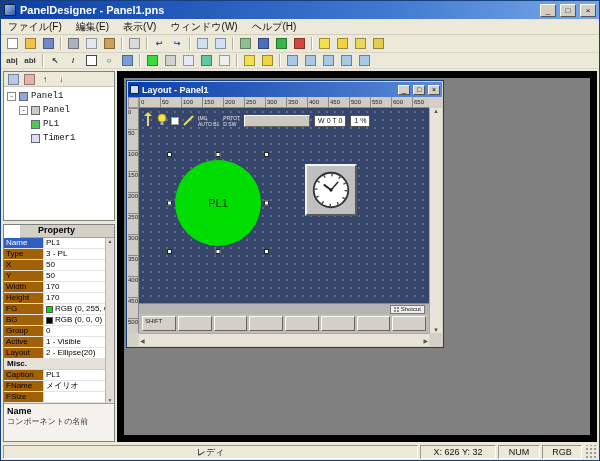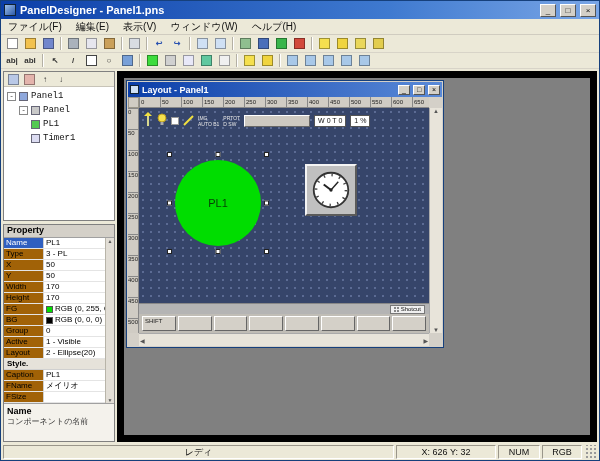--- a/index.html
+++ b/index.html
@@ -33,21 +33,21 @@
   .exp-tb { height:15px; background:#ece9d8; border-bottom:1px solid #c8c4b8; display:flex; align-items:center; padding:0 1px; }
   .exp-tb .tb-btn { width:16px; height:13px; }
   .tree { flex:1; overflow:hidden; padding-top:2px; }
   .tree-row { height:14px; display:flex; align-items:center; gap:3px; }
   .expander { width:9px; height:9px; flex:0 0 9px; border:1px solid #888; background:#fff;
     font-size:8px; line-height:6px; text-align:center; color:#333; }
   .tree-ic { width:9px; height:9px; flex:0 0 9px; border:1px solid #667; }
   .tree-label { font-size:9px; color:#111; white-space:nowrap;font-family:Liberation Mono, monospace; }
 
   .props { flex:1; background:#fff; border:1px solid #808080; display:flex; flex-direction:column; position:relative; }
-  .props-header { height:13px; background:#d4d0c8; border-bottom:1px solid #a0a0a0; font-size:9px; font-weight:bold; padding:0 3px; }
+  .props-header { height:13px; background:#d4d0c8; border-bottom:1px solid #a0a0a0; font-size:9px; font-weight:bold; padding:0 18px;margin-left:16px; }
   .props-grid { flex:1; overflow:hidden; margin-right:9px; }
   .prop-row { display:flex; height:11px; border-bottom:1px solid #e4e4e4; align-items:stretch; }
   .prop-name { width:40px; flex:0 0 40px; background:#a16207; border-right:1px solid #d0d0d0; font-size:8px; padding:0 2px; line-height:10px; white-space:nowrap; overflow:hidden; }
   .prop-name.sel { background:#2f5fc0; color:#fff; }
   .prop-value { flex:1; font-size:8px; line-height:10px; padding:0 2px; display:flex; align-items:center; gap:2px; white-space:nowrap; overflow:hidden; }
   .swatch { width:7px; height:7px; flex:0 0 7px; border:1px solid #555; }
   .prop-section { height:11px; background:#e6e2da; border-bottom:1px solid #d0d0d0; font-size:8px; font-weight:bold; padding:0 3px; line-height:10px; }
   .props-scroll { position:absolute; right:0; top:13px; bottom:38px; width:9px; background:#e2ded6; border-left:1px solid #b8b4a8;
     display:flex; flex-direction:column; justify-content:space-between; align-items:center; font-size:5px; color:#555; }
   .props-footer { height:38px; border-top:1px solid #a0a0a0; background:#f4f2ec; padding:2px 3px; }
@@ -111,21 +111,21 @@
   .fn-row { position:absolute; left:0; right:0; top:206px; bottom:0; background:#c0bdb6;
     display:flex; gap:2px; padding:2px 3px; }
   .fn-btn { flex:1; background:#d4d0c8; border:1px solid; border-color:#fff #666 #666 #fff;
     font-size:6px; color:#222; padding:1px 0 0 2px; }
 
   
   .statusbar { position:absolute; left:0; right:0; bottom:0; height:16px; background:#ece9d8;
     display:flex; gap:2px; padding:1px 2px; font-size:9px; align-items:stretch; }
   .sb-cell { border:1px solid; border-color:#9a968a #fff #fff #9a968a; padding:0 4px; line-height:12px; white-space:nowrap; overflow:hidden; color:#111;text-align:center; }
   .sb-ready { flex:1; }
-  .sb-coords { width:100px; } .sb-num { width:42px; } .sb-mode { width:40px; }
+  .sb-coords { width:76px; } .sb-num { width:42px; } .sb-mode { width:40px; }
   .grip { width:13px; background-image:radial-gradient(#999 1px, transparent 1.2px); background-size:4px 4px; background-position:bottom right; }
 </style>
 </head>
 <body>
 
 <div class="app">
 
   <div class="titlebar">
     <span class="app-icon"></span>
     <span class="title-text">PanelDesigner - Panel1.pns</span>
@@ -351,21 +351,21 @@
               <span class="prop-value">0</span>
             </div>
             <div class="prop-row">
               <span class="prop-name">Active</span>
               <span class="prop-value">1 - Visible</span>
             </div>
             <div class="prop-row">
               <span class="prop-name">Layout</span>
               <span class="prop-value">2 - Ellipse(20)</span>
             </div>
-            <div class="prop-section">Style.</div>
+            <div class="prop-section">Misc.</div>
             <div class="prop-row">
               <span class="prop-name">Caption</span>
               <span class="prop-value">PL1</span>
             </div>
             <div class="prop-row">
               <span class="prop-name">FName</span>
               <span class="prop-value">メイリオ</span>
             </div>
             <div class="prop-row">
               <span class="prop-name">FSize</span>

